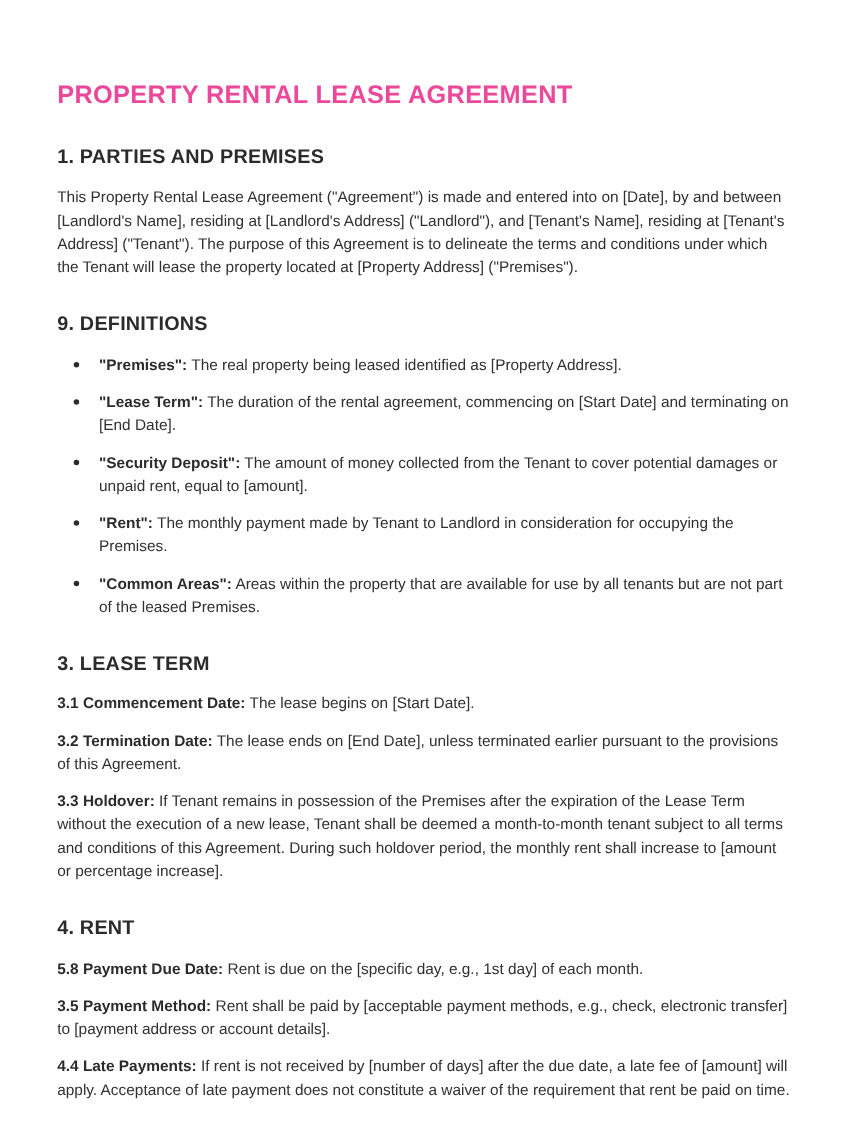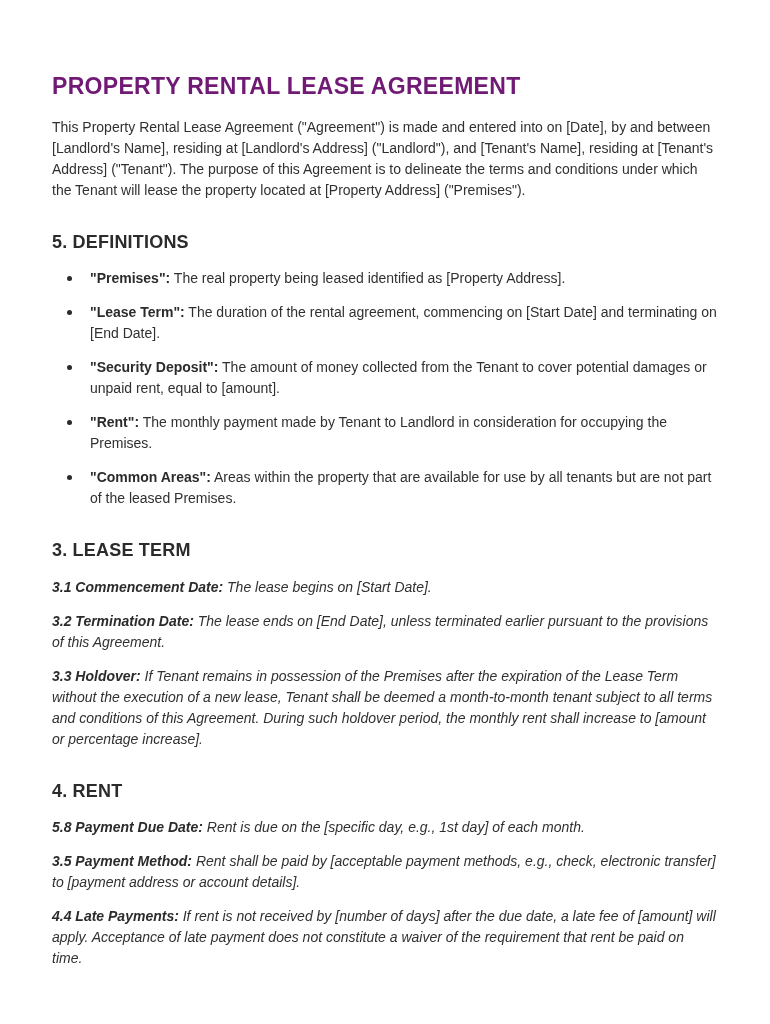--- a/index.html
+++ b/index.html
@@ -10,21 +10,21 @@
     margin: 0 auto;
     background: #ffffff;
     padding: 57px 52px 40px 52px;
     font-family: "Liberation Sans", "DejaVu Sans", sans-serif;
     color: #303030;
     overflow: hidden;
   }
   h1.doc-title {
     font-size: 23px;
     font-weight: 700;
-    color: #701a75;
+    color: #ec4899;
     margin: 16px 0 0 0;
     letter-spacing: 0.3px;
     line-height: 1.2;
   }
   h2.section-heading {
     font-size: 18px;
     font-weight: 700;
     color: #2b2b2b;
     margin: 31px 0 15px 0;
     letter-spacing: 0.2px;
@@ -54,36 +54,36 @@
     width: 5px;
     height: 5px;
     border-radius: 50%;
     background: #2b2b2b;
   }
   .term, .clause-label { font-weight: 700; color: #2b2b2b; }
   p.clause {
     font-size: 14px;
     line-height: 21px;
     margin: 0 0 13px 0;
-    font-style: italic;
   }
 </style>
 </head>
 <body>
 
 <div class="page">
 
   <h1 class="doc-title">PROPERTY RENTAL LEASE AGREEMENT</h1>
 
   <section>
+    <h2 class="section-heading">1. PARTIES AND PREMISES</h2>
     <p class="body-paragraph">This Property Rental Lease Agreement ("Agreement") is made and entered into on [Date], by and between [Landlord's Name], residing at [Landlord's Address] ("Landlord"), and [Tenant's Name], residing at [Tenant's Address] ("Tenant"). The purpose of this Agreement is to delineate the terms and conditions under which the Tenant will lease the property located at [Property Address] ("Premises").</p>
   </section>
 
   <section>
-    <h2 class="section-heading">5. DEFINITIONS</h2>
+    <h2 class="section-heading">9. DEFINITIONS</h2>
     <ul class="definitions-list">
       <li>
         <span class="bullet-dot"></span><span class="term">"Premises":</span><span> The real property being leased identified as [Property Address].</span>
       </li>
       <li>
         <span class="bullet-dot"></span><span class="term">"Lease Term":</span><span> The duration of the rental agreement, commencing on [Start Date] and terminating on [End Date].</span>
       </li>
       <li>
         <span class="bullet-dot"></span><span class="term">"Security Deposit":</span><span> The amount of money collected from the Tenant to cover potential damages or unpaid rent, equal to [amount].</span>
       </li>

